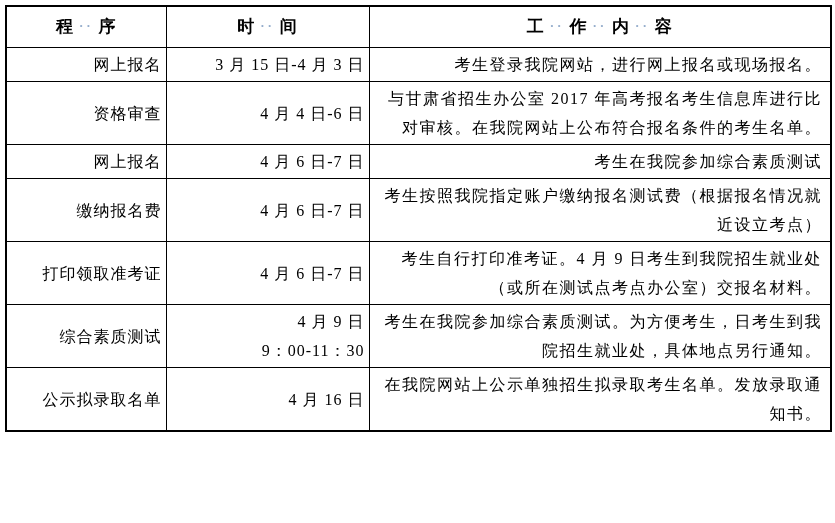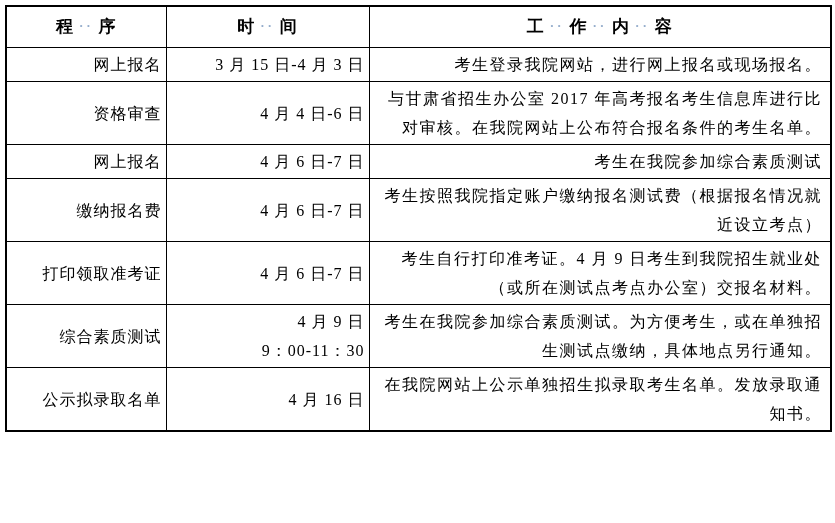--- a/index.html
+++ b/index.html
@@ -114,21 +114,21 @@
             <div class="time-line">4 月 6 日-7 日</div>
           </td>
           <td class="work">考生自行打印准考证。4 月 9 日考生到我院招生就业处（或所在测试点考点办公室）交报名材料。</td>
         </tr>
         <tr>
           <td class="proc">综合素质测试</td>
           <td class="time">
             <div class="time-line">4 月 9 日</div>
             <div class="time-line">9：00-11：30</div>
           </td>
-          <td class="work">考生在我院参加综合素质测试。为方便考生，或在单独招生测试点缴纳，具体地点另行通知。</td>
+          <td class="work">考生在我院参加综合素质测试。为方便考生，日考生到我院招生就业处，具体地点另行通知。</td>
         </tr>
         <tr>
           <td class="proc">公示拟录取名单</td>
           <td class="time">
             <div class="time-line">4 月 16 日</div>
           </td>
           <td class="work">在我院网站上公示单独招生拟录取考生名单。发放录取通知书。</td>
         </tr>
       </tbody>
   </table>

